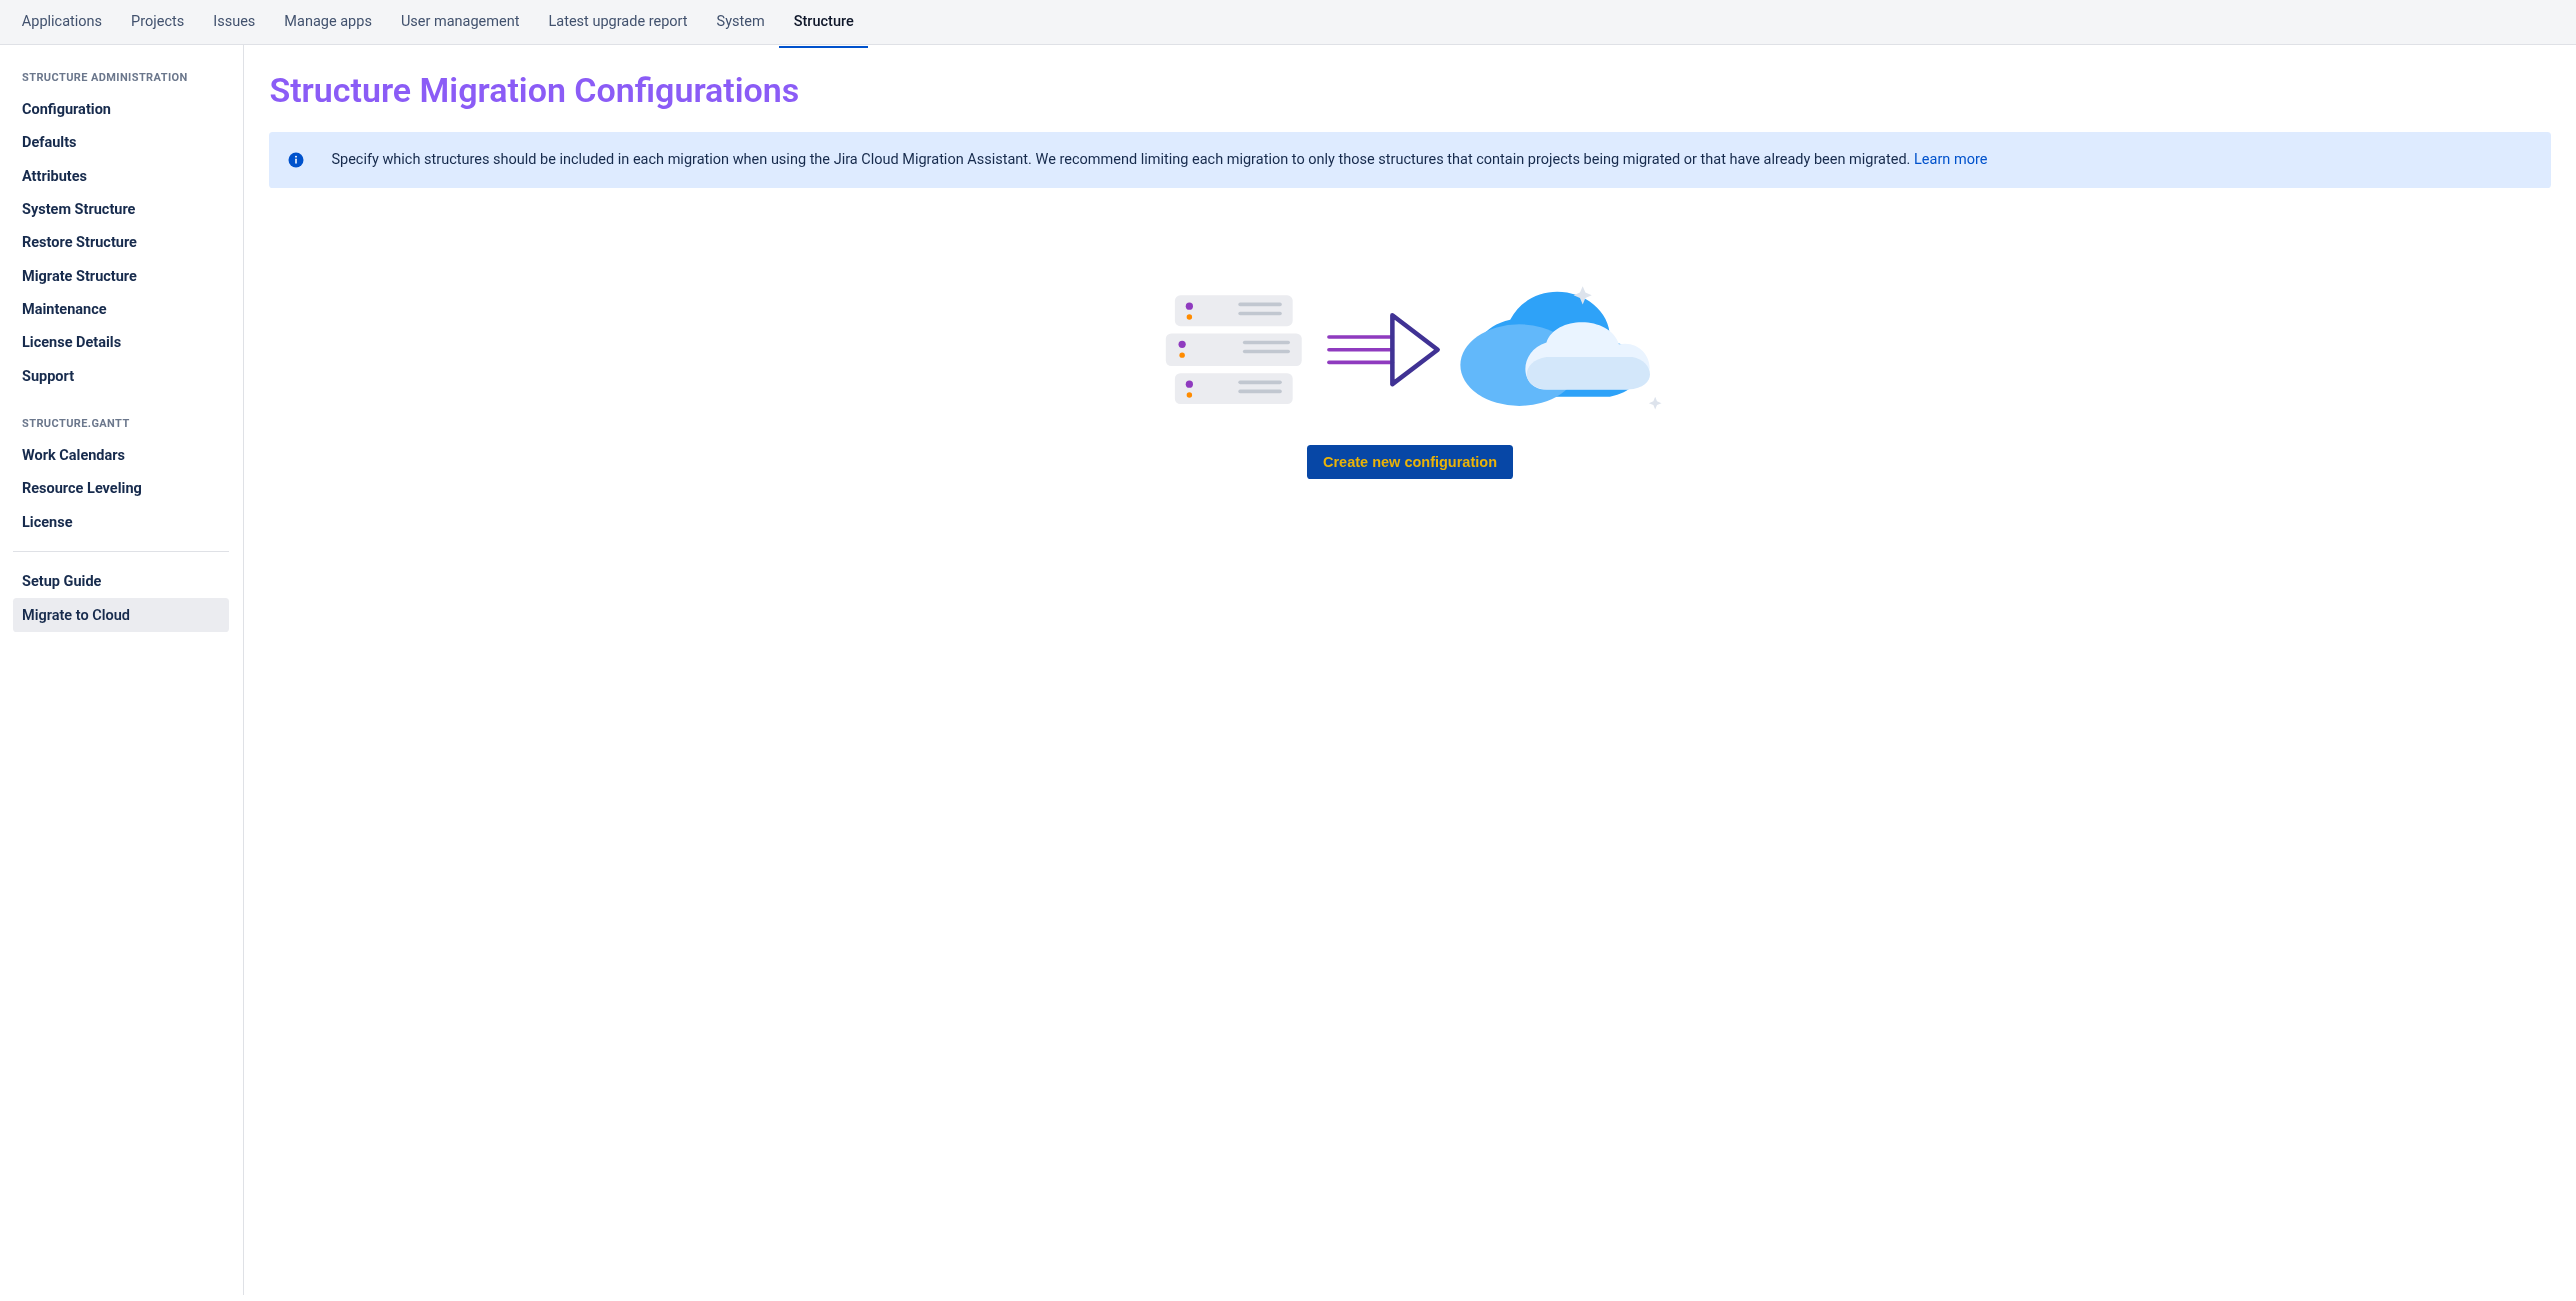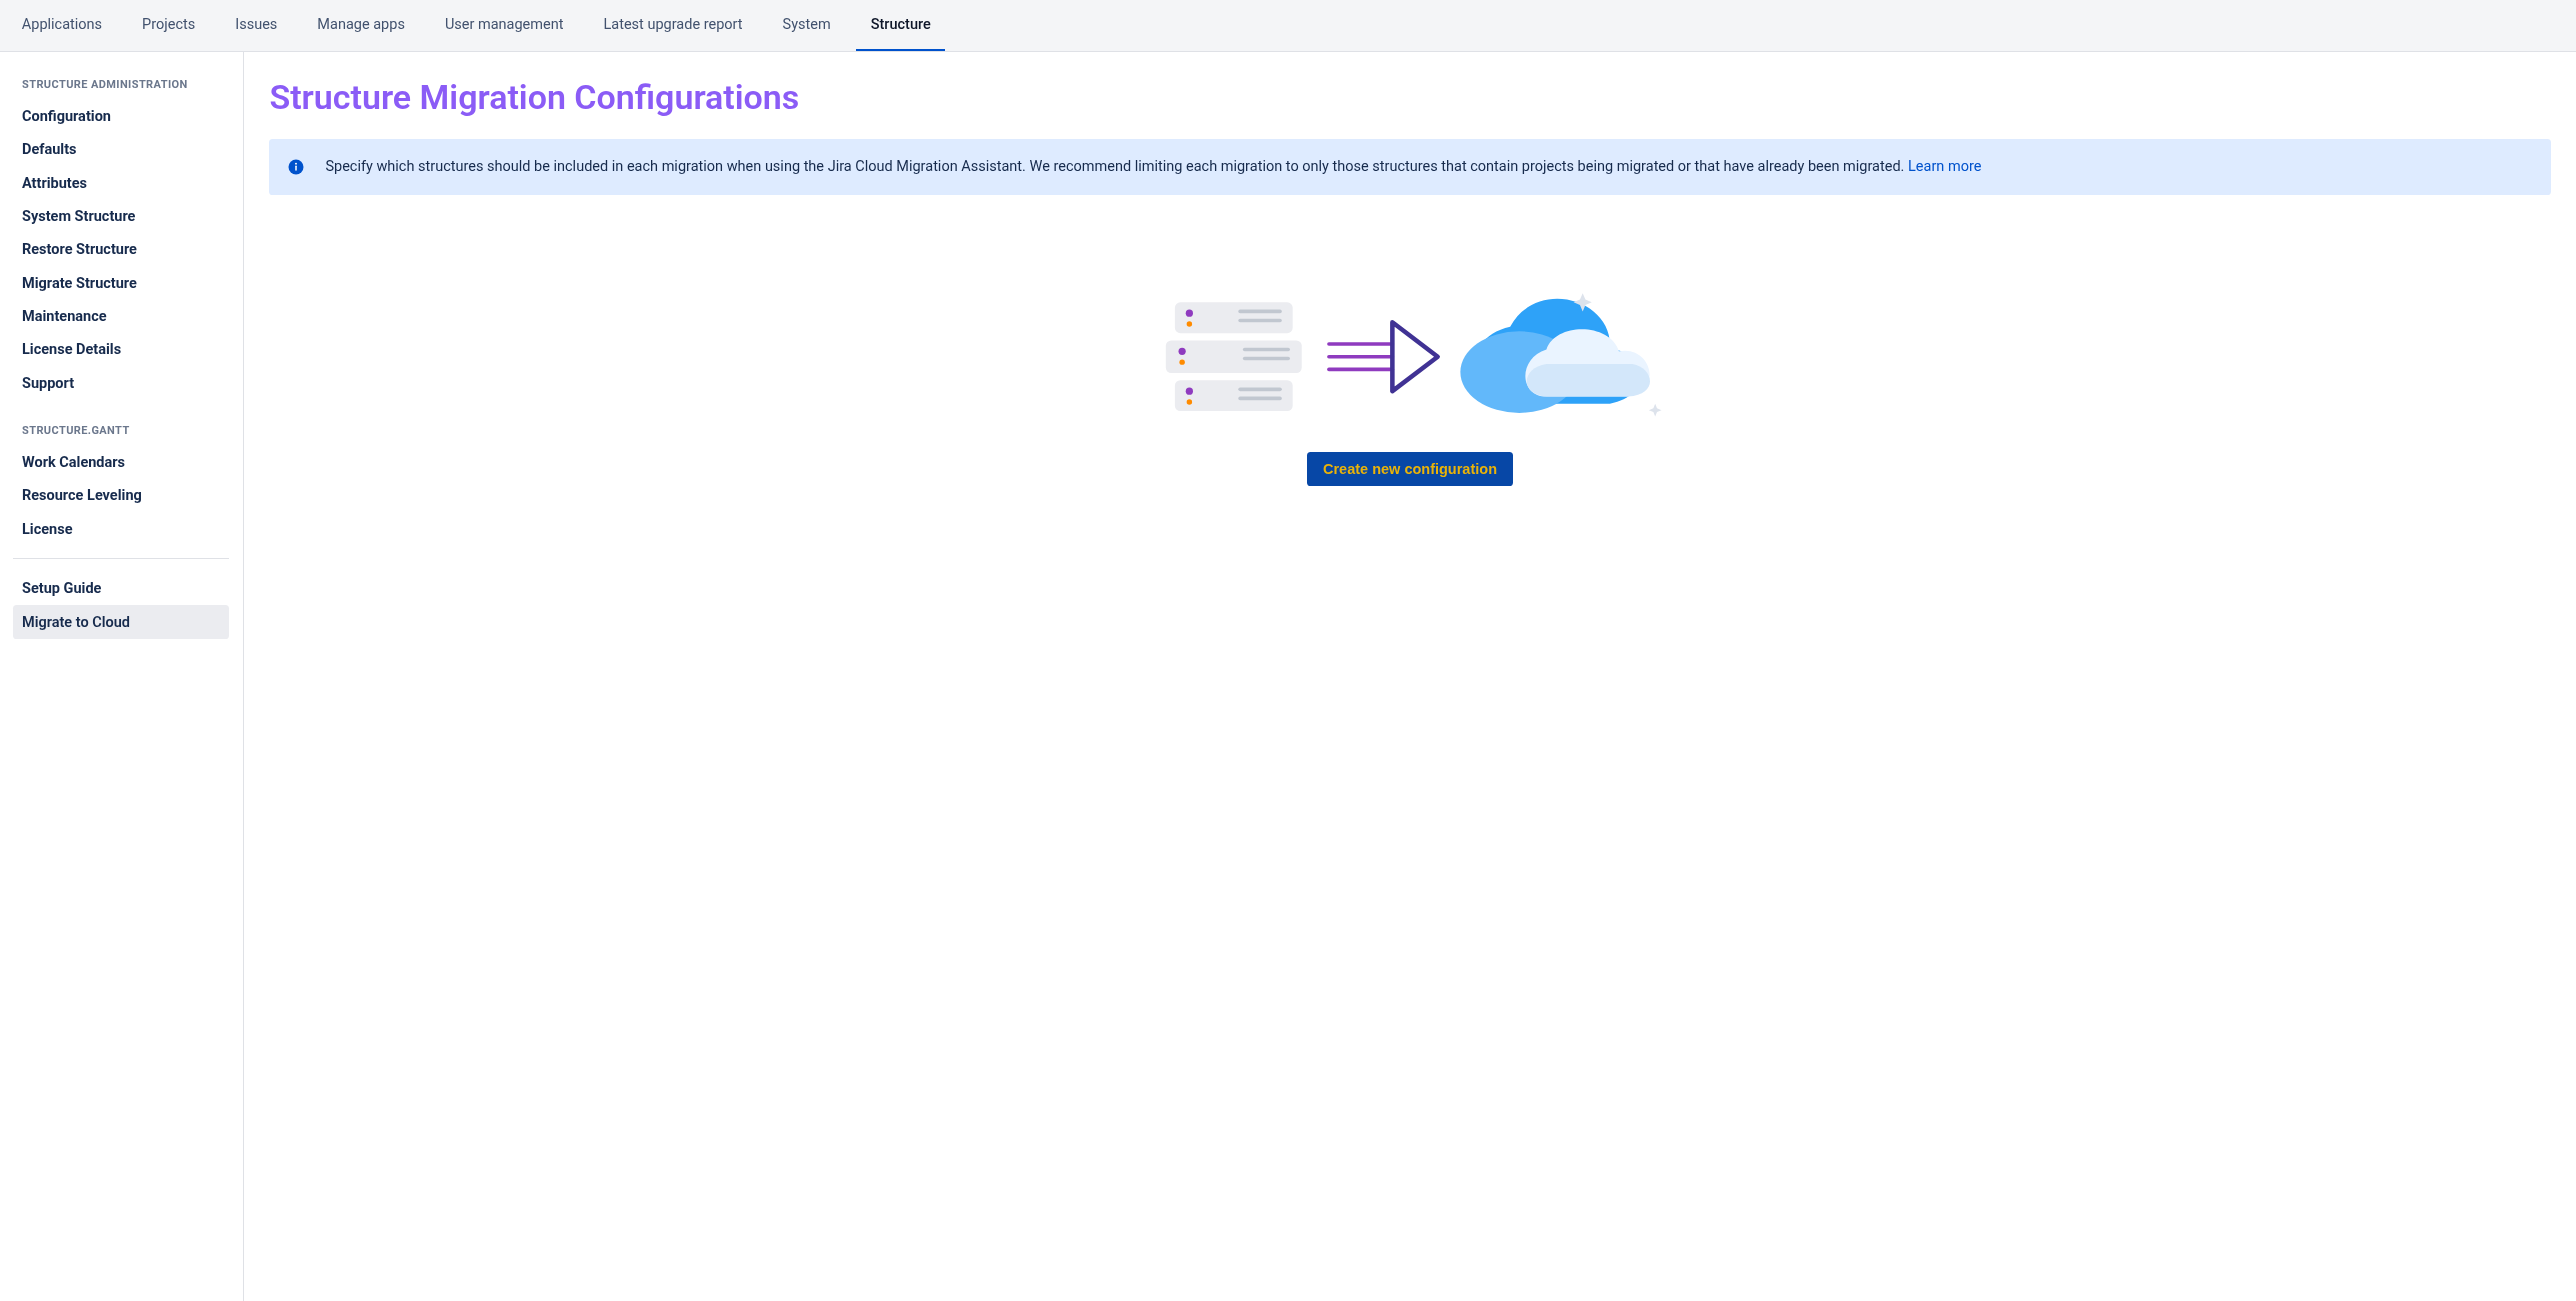--- a/index.html
+++ b/index.html
@@ -8,22 +8,21 @@
   color: #172B4D;
   background: #fff;
   font-size: 12.7px;
 }
 .topnav {
   display: flex;
   align-items: center;
   background: #F4F5F7;
   border-bottom: 0.9px solid #DFE1E6;
   padding: 0 7.3px;
-  height: 52px;
-  gap: 11px;
+  height: 45px;
 }
 .topnav .nav-item {
   padding: 0 14.5px;
   height: 51px;
   display: flex;
   align-items: center;
   font-size: 14.5px;
   color: #42526E;
   cursor: pointer;
   border-bottom: 2.7px solid transparent;
@@ -77,21 +76,21 @@
   font-size: 34px;
   font-weight: 600;
   color: #8b5cf6;
   margin-bottom: 22px;
 }
 .info-panel {
   background: #DEEBFF;
   border-radius: 3.6px;
   padding: 16.4px 18px;
   display: flex;
-  gap: 20px;
+  gap: 26px;
   align-items: flex-start;
   font-size: 14.5px;
   line-height: 1.55;
   color: #172B4D;
 }
 .info-icon {
   flex-shrink: 0;
   width: 18px;
   height: 18px;
   margin-top: 1.8px;

